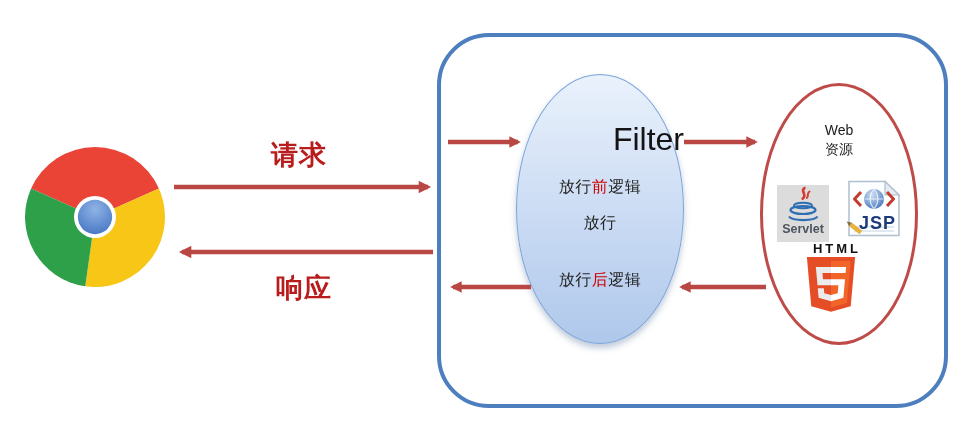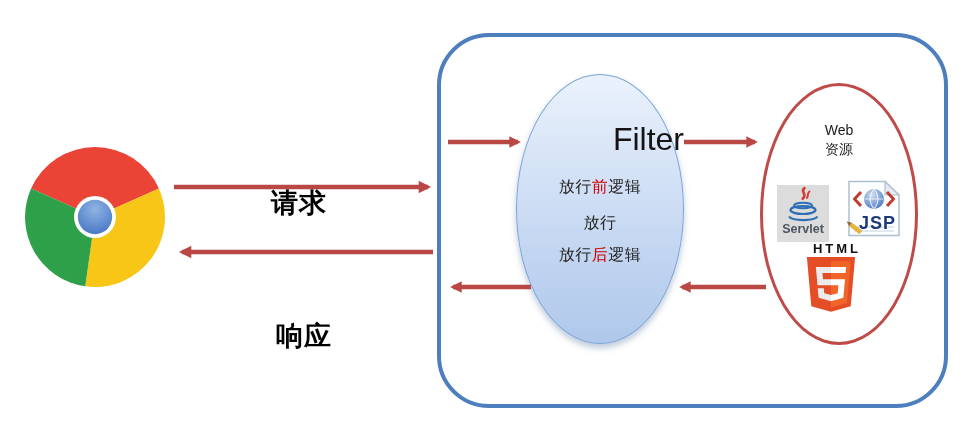--- a/index.html
+++ b/index.html
@@ -3,21 +3,21 @@
 <meta charset="utf-8">
 <style>
   html,body{margin:0;padding:0;background:#fff;}
   .stage{
     position:relative;width:978px;height:427px;background:#fff;overflow:hidden;
     font-family:"Liberation Sans",sans-serif;color:#262626;
   }
   
   .flow-label{
     position:absolute;width:150px;text-align:center;
-    font-size:27px;font-weight:600;color:#000000;letter-spacing:1px;margin-top:48px;
+    font-size:27px;font-weight:600;color:#b91c1c;letter-spacing:1px;
   }
   .label-request{left:224px;top:137px;}
   .label-response{left:229px;top:270px;}
   
   .container-box{
     position:absolute;left:437px;top:33px;width:511px;height:375px;
     box-sizing:border-box;border:4px solid #4D7EBE;border-radius:52px;background:transparent;
   }
   
   .filter-ellipse{
@@ -28,21 +28,21 @@
     box-shadow:0 4px 6px rgba(110,135,170,0.45);
   }
   .filter-title{
     position:absolute;left:516px;top:121px;width:168px;text-align:right;
     font-size:32px;color:#141414;
   }
   .filter-line{
     position:absolute;left:504px;width:192px;text-align:center;
     font-size:16px;color:#262626;letter-spacing:0.5px;
   }
-  .fl-1{top:177px;} .fl-2{top:213px;} .fl-3{top:245px;font-family:Liberation Serif, serif;}
+  .fl-1{top:177px;} .fl-2{top:213px;} .fl-3{top:270px;font-family:Liberation Serif, serif;}
   .hl{color:#D00000;}
   
   .resource-ellipse{
     position:absolute;left:760px;top:83px;width:158px;height:262px;
     border-radius:50%;box-sizing:border-box;border:3px solid #BE4B48;background:#fff;
   }
   .web-label{
     position:absolute;left:760px;top:121px;width:158px;text-align:center;
     font-size:14px;line-height:1.35;color:#1a1a1a;
   }

